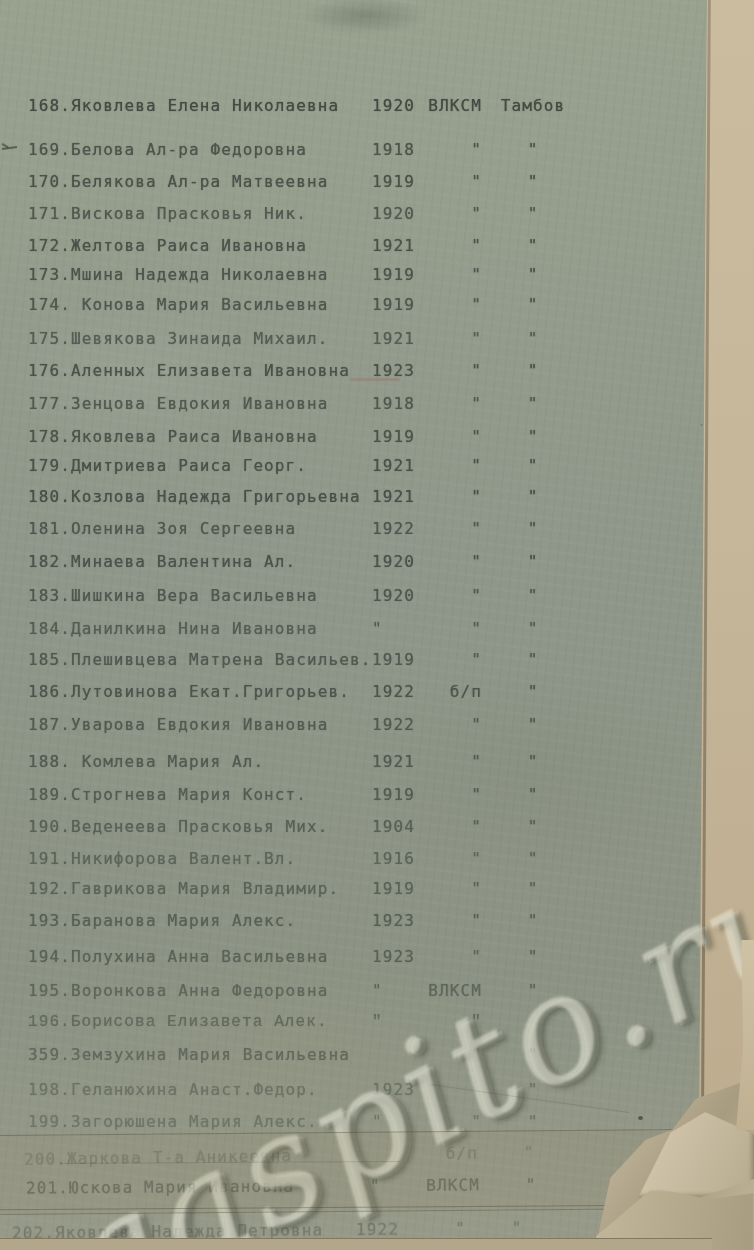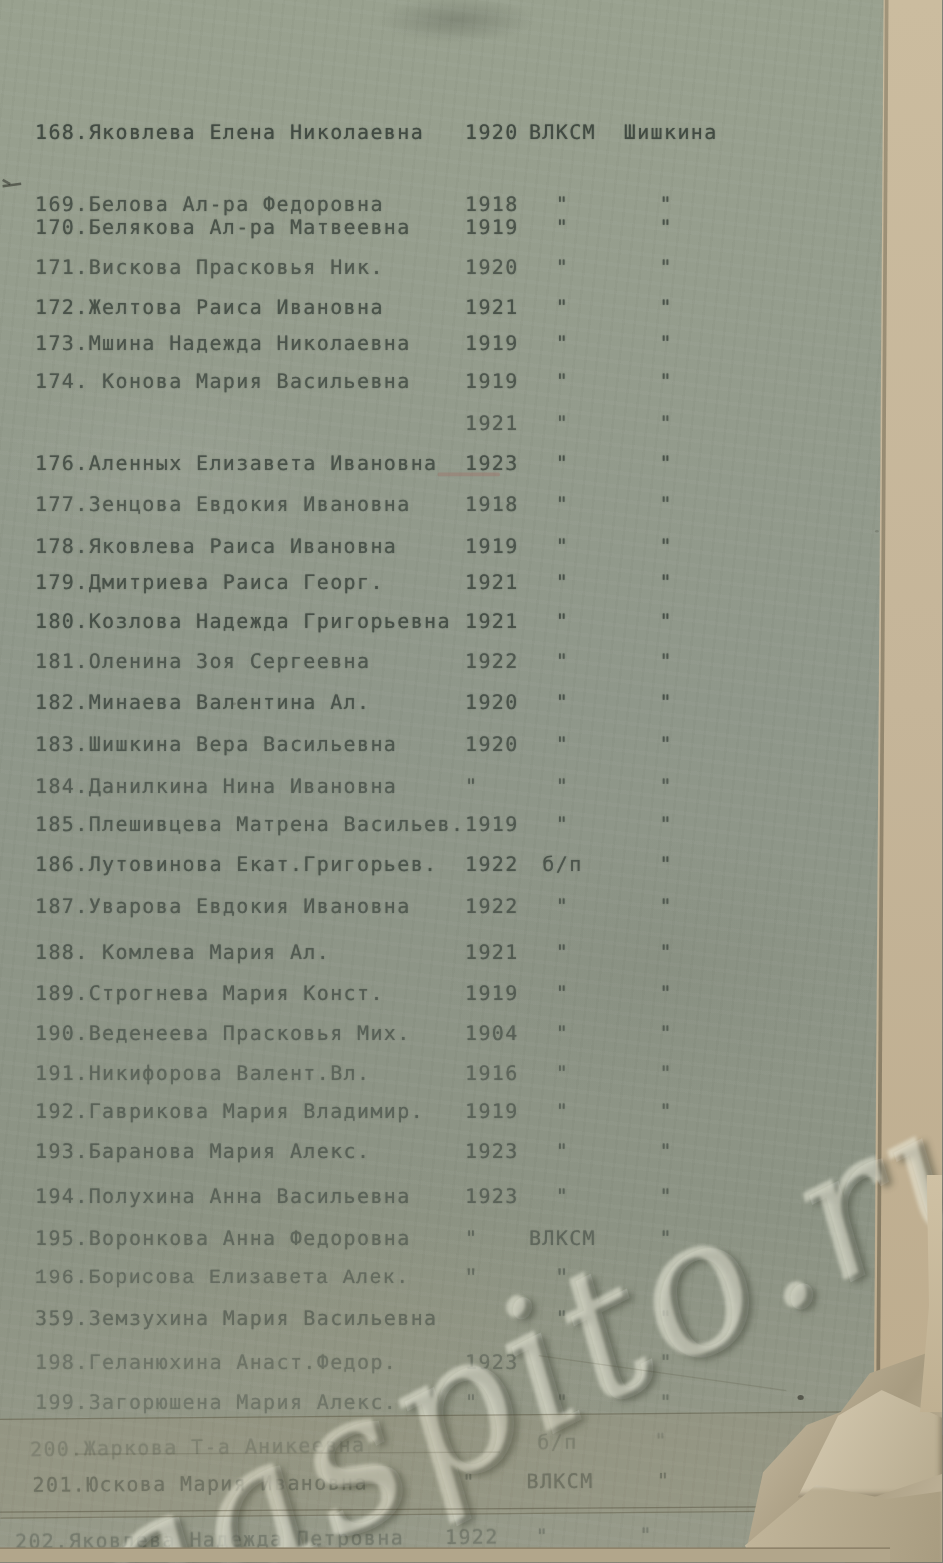--- a/index.html
+++ b/index.html
@@ -26,21 +26,21 @@
     content:"";position:absolute;left:12px;top:0;width:3px;height:100%;
     background:linear-gradient(180deg,rgba(80,75,55,.35),rgba(60,55,40,.45));
     transform:rotate(0.35deg);
   }
   
   .row{position:absolute;left:0;width:754px;height:22px;color:#2e3731;
        font-size:16px;letter-spacing:1.1px;white-space:pre;
        text-shadow:0 0 1px rgba(46,55,49,.9);}
   .row .lbl{position:absolute;left:28px;}
   .row .yr {position:absolute;left:372px;width:54px;}
-  .row .org{position:absolute;left:418px;width:64px;text-align:center;}
+  .row .org{position:absolute;left:418px;width:64px;text-align:right;}
   .row .cty{position:absolute;left:499px;width:68px;text-align:center;}
   .blurry{filter:blur(0.6px);}
   
   .watermark{
     position:absolute;left:10px;top:985px;width:860px;height:210px;
     transform:rotate(-27deg);transform-origin:50% 50%;
     font-family:"DejaVu Serif","Liberation Serif",serif;font-style:italic;
     font-size:148px;line-height:210px;text-align:center;letter-spacing:6px;
     color:rgba(143,151,138,0.04);
     text-shadow:-3px -3px 3px rgba(238,238,222,0.55),
@@ -86,28 +86,28 @@
       background:rgba(40,42,35,.5);transform:rotate(38deg);}
 </style>
 </head>
 <body>
 
 <div id="scan">
 
   <div class="edge-strip"></div>
 
   <div id="rows">
-      <div class="row" style="top: 96px; opacity: 0.8; transform: translateX(0px) rotate(0deg);"><span class="lbl">168.Яковлева Елена Николаевна</span><span class="yr">1920</span><span class="org">ВЛКСМ</span><span class="cty">Шишкина</span></div>
-      <div class="row" style="top: 140px; opacity: 0.7; transform: translateX(0px) rotate(0deg); margin-top: 14px;"><span class="lbl">169.Белова Ал-ра Федоровна</span><span class="yr">1918</span><span class="org">"</span><span class="cty">"</span></div>
+      <div class="row" style="top: 96px; opacity: 0.8; transform: translateX(0px) rotate(0deg);"><span class="lbl">168.Яковлева Елена Николаевна</span><span class="yr">1920</span><span class="org">ВЛКСМ</span><span class="cty">Тамбов</span></div>
+      <div class="row" style="top: 140px; opacity: 0.7; transform: translateX(0px) rotate(0deg);"><span class="lbl">169.Белова Ал-ра Федоровна</span><span class="yr">1918</span><span class="org">"</span><span class="cty">"</span></div>
       <div class="row" style="top: 172px; opacity: 0.72; transform: translateX(0px) rotate(0deg);"><span class="lbl">170.Белякова Ал-ра Матвеевна</span><span class="yr">1919</span><span class="org">"</span><span class="cty">"</span></div>
       <div class="row" style="top: 204px; opacity: 0.66; transform: translateX(0px) rotate(0deg);"><span class="lbl">171.Вискова Прасковья Ник.</span><span class="yr">1920</span><span class="org">"</span><span class="cty">"</span></div>
       <div class="row" style="top: 236px; opacity: 0.72; transform: translateX(0px) rotate(0deg);"><span class="lbl">172.Желтова Раиса Ивановна</span><span class="yr">1921</span><span class="org">"</span><span class="cty">"</span></div>
       <div class="row" style="top: 265px; opacity: 0.7; transform: translateX(0px) rotate(0deg);"><span class="lbl">173.Мшина Надежда Николаевна</span><span class="yr">1919</span><span class="org">"</span><span class="cty">"</span></div>
       <div class="row" style="top: 295px; opacity: 0.68; transform: translateX(0px) rotate(0deg);"><span class="lbl">174. Конова Мария Васильевна</span><span class="yr">1919</span><span class="org">"</span><span class="cty">"</span></div>
-      <div class="row" style="top: 329px; opacity: 0.62; transform: translateX(0px) rotate(0deg);"><span class="yr">1921</span><span class="org">"</span><span class="cty">"</span></div>
+      <div class="row" style="top: 329px; opacity: 0.62; transform: translateX(0px) rotate(0deg);"><span class="lbl">175.Шевякова Зинаида Михаил.</span><span class="yr">1921</span><span class="org">"</span><span class="cty">"</span></div>
       <div class="row" style="top: 361px; opacity: 0.72; transform: translateX(0px) rotate(0deg);"><span class="lbl">176.Аленных Елизавета Ивановна</span><span class="yr">1923</span><span class="org">"</span><span class="cty">"</span></div>
       <div class="row" style="top: 394px; opacity: 0.66; transform: translateX(0px) rotate(0deg);"><span class="lbl">177.Зенцова Евдокия Ивановна</span><span class="yr">1918</span><span class="org">"</span><span class="cty">"</span></div>
       <div class="row" style="top: 427px; opacity: 0.7; transform: translateX(0px) rotate(0deg);"><span class="lbl">178.Яковлева Раиса Ивановна</span><span class="yr">1919</span><span class="org">"</span><span class="cty">"</span></div>
       <div class="row" style="top: 456px; opacity: 0.72; transform: translateX(0px) rotate(0deg);"><span class="lbl">179.Дмитриева Раиса Георг.</span><span class="yr">1921</span><span class="org">"</span><span class="cty">"</span></div>
       <div class="row" style="top: 487px; opacity: 0.74; transform: translateX(0px) rotate(0deg);"><span class="lbl">180.Козлова Надежда Григорьевна</span><span class="yr">1921</span><span class="org">"</span><span class="cty">"</span></div>
       <div class="row" style="top: 519px; opacity: 0.66; transform: translateX(0px) rotate(0deg);"><span class="lbl">181.Оленина Зоя Сергеевна</span><span class="yr">1922</span><span class="org">"</span><span class="cty">"</span></div>
       <div class="row" style="top: 552px; opacity: 0.7; transform: translateX(0px) rotate(0deg);"><span class="lbl">182.Минаева Валентина Ал.</span><span class="yr">1920</span><span class="org">"</span><span class="cty">"</span></div>
       <div class="row" style="top: 586px; opacity: 0.66; transform: translateX(0px) rotate(0deg);"><span class="lbl">183.Шишкина Вера Васильевна</span><span class="yr">1920</span><span class="org">"</span><span class="cty">"</span></div>
       <div class="row" style="top: 619px; opacity: 0.6; transform: translateX(0px) rotate(0deg);"><span class="lbl">184.Данилкина Нина Ивановна</span><span class="yr">"</span><span class="org">"</span><span class="cty">"</span></div>
       <div class="row" style="top: 650px; opacity: 0.64; transform: translateX(0px) rotate(0deg);"><span class="lbl">185.Плешивцева Матрена Васильев.</span><span class="yr">1919</span><span class="org">"</span><span class="cty">"</span></div>

